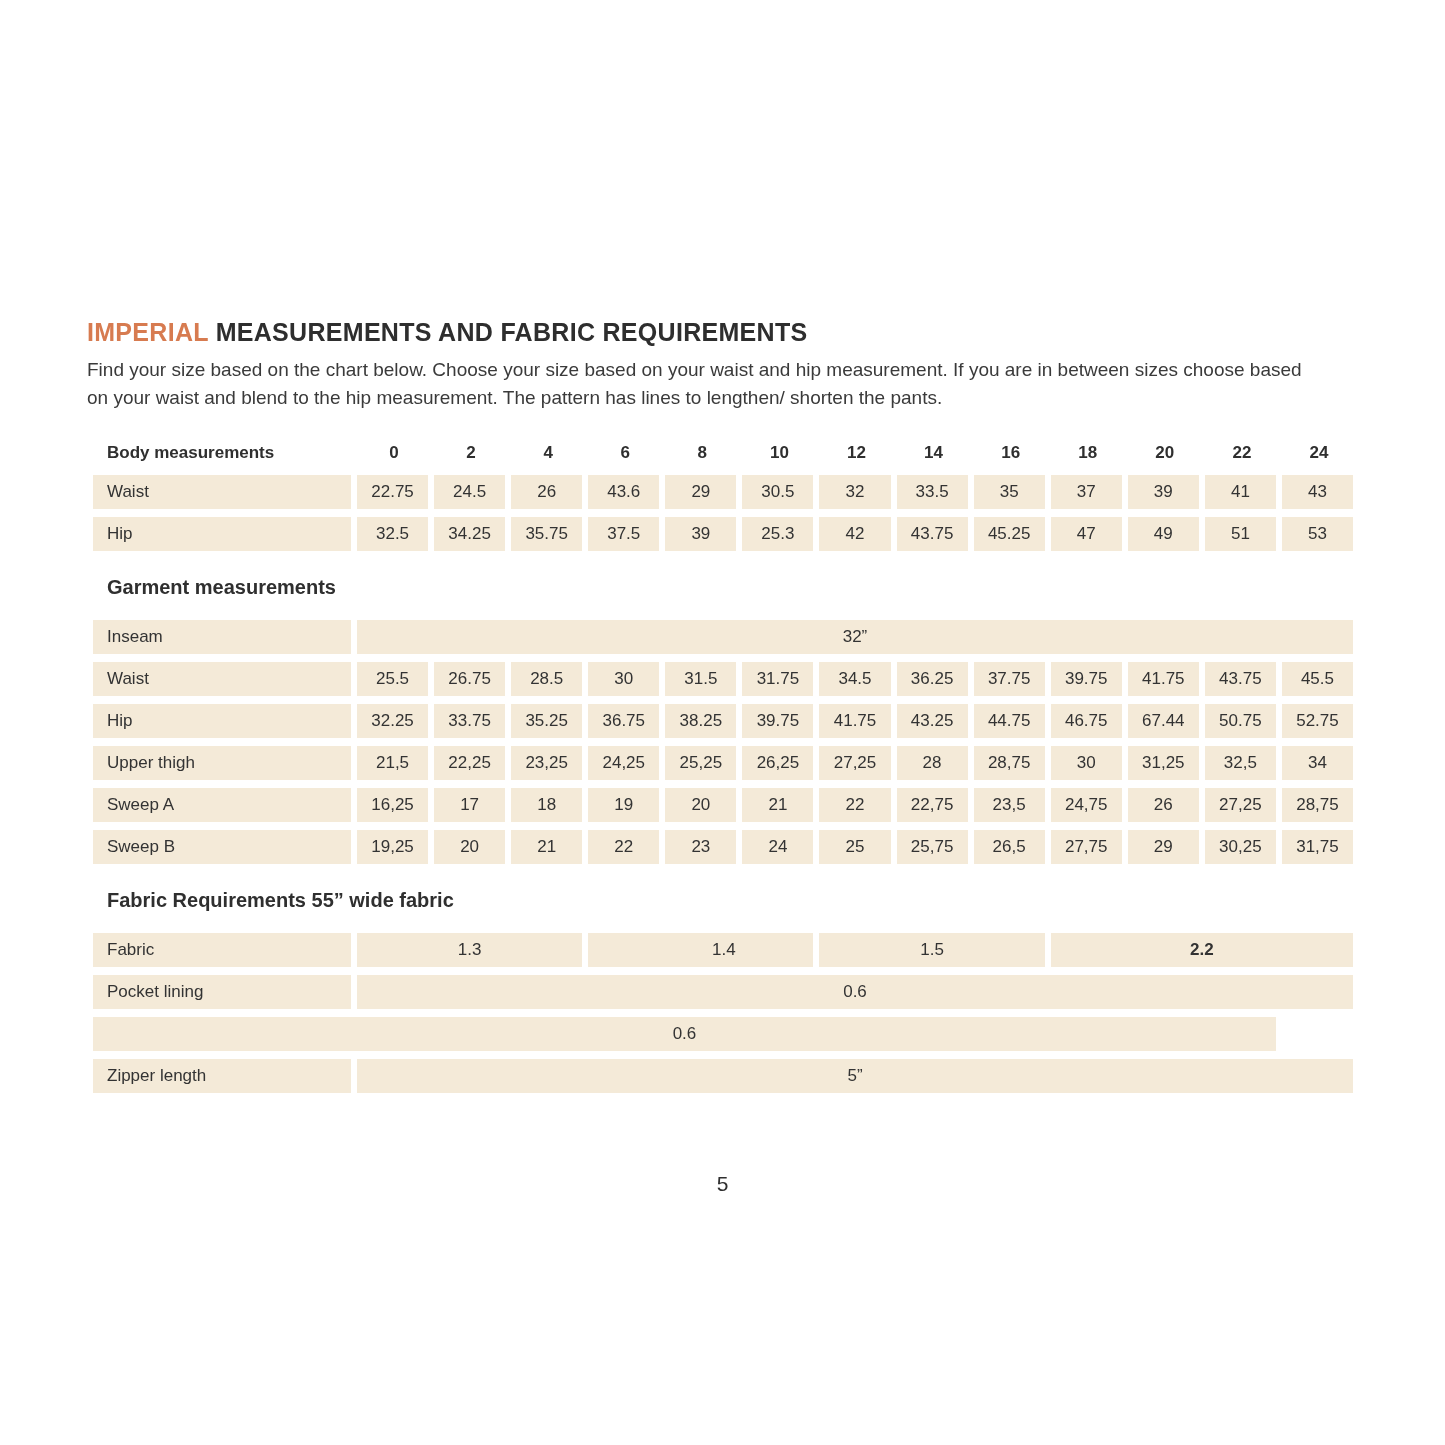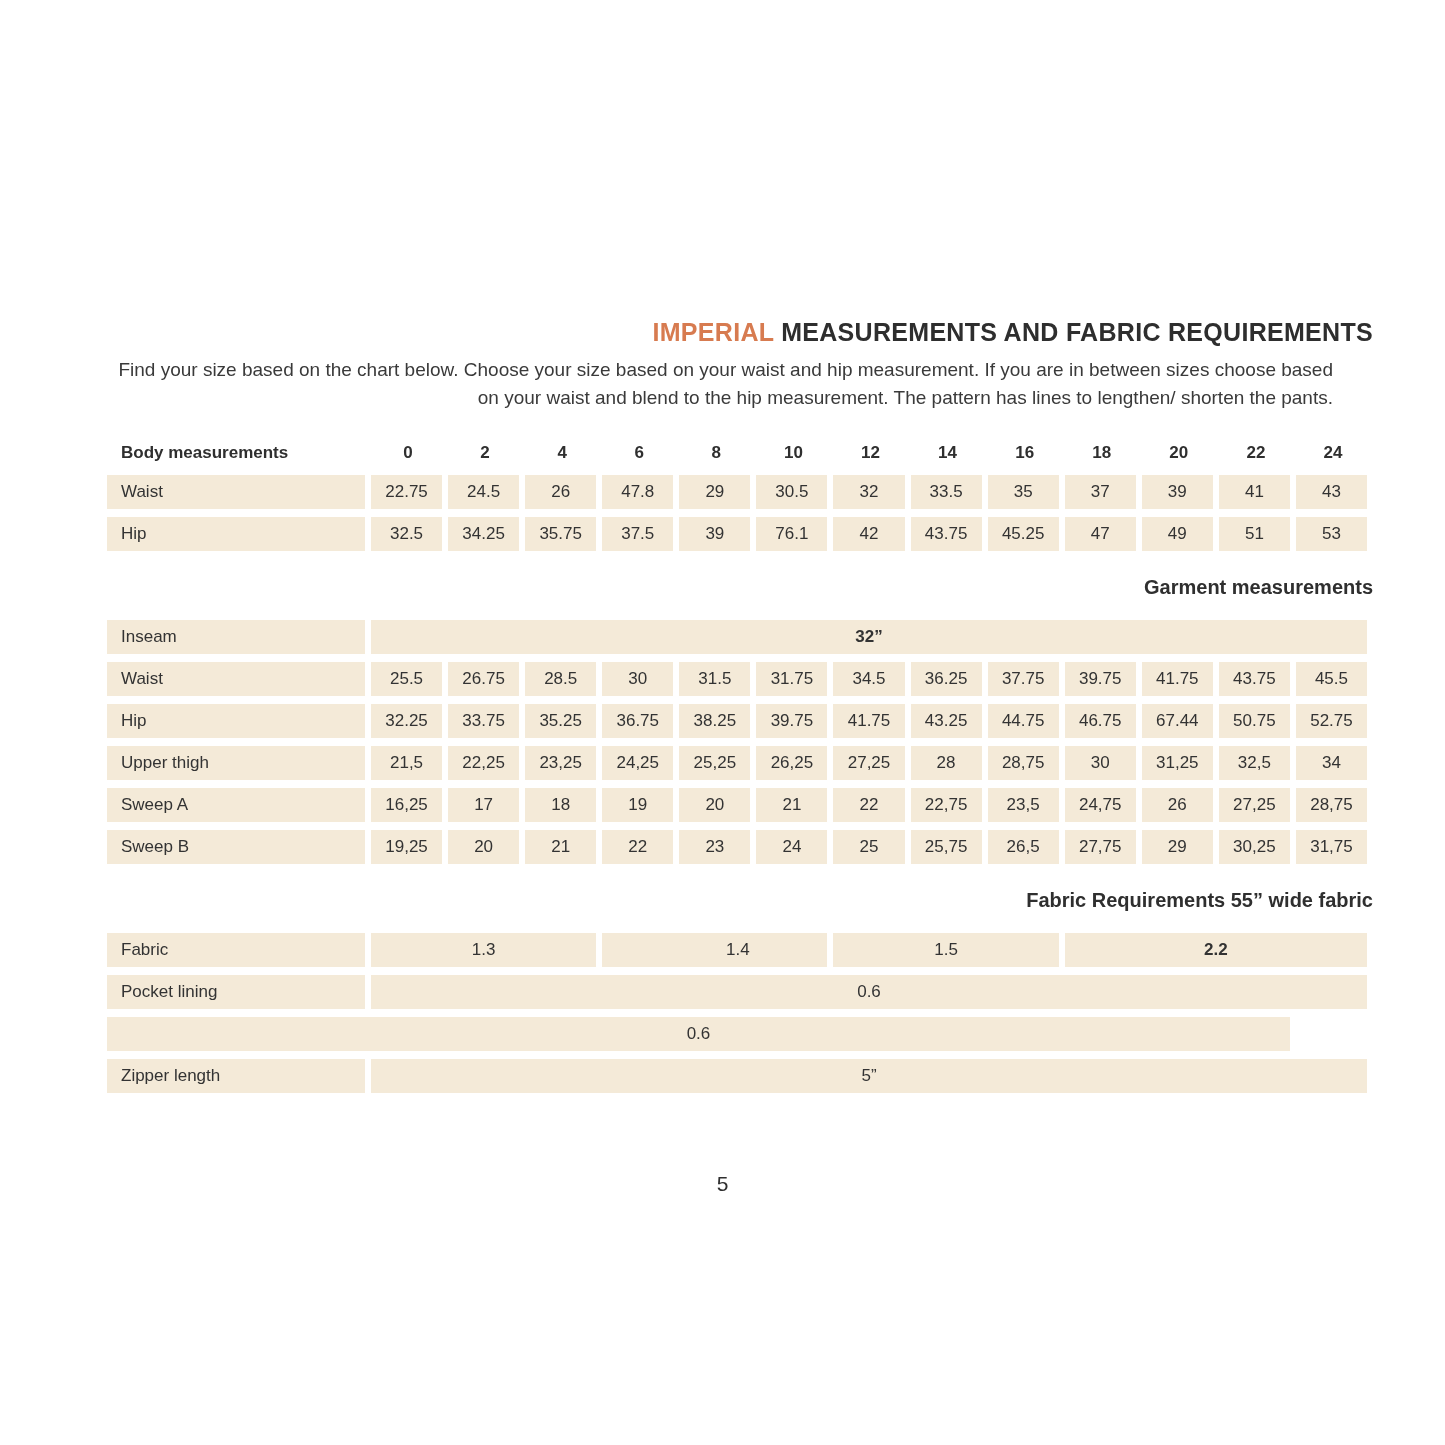--- a/index.html
+++ b/index.html
@@ -13,23 +13,22 @@
     background: #ffffff;
     width: 1445px; height: 1445px;
     font-family: "Liberation Sans", sans-serif;
     color: var(--text);
     position: relative;
     overflow: hidden;
   }
   .content {
     position: absolute;
     top: 318px;
-    left: 101px;
+    left: 87px;
     width: 1272px;
-    text-align: right;
   }
   h1.page-title {
     margin: 0 0 9px 0;
     font-size: 25px;
     font-weight: 700;
     letter-spacing: 0.3px;
     color: #2e2e2e;
     white-space: nowrap;
   }
   h1.page-title .accent { color: var(--accent); }
@@ -105,55 +104,55 @@
         <div class="cell">18</div>
         <div class="cell">20</div>
         <div class="cell">22</div>
         <div class="cell">24</div>
       </div>
     <div class="grid-row">
       <div class="cell label-cell">Waist</div>
     <div class="cell">22.75</div>
         <div class="cell">24.5</div>
         <div class="cell">26</div>
-        <div class="cell">47.8</div>
+        <div class="cell">43.6</div>
         <div class="cell">29</div>
         <div class="cell">30.5</div>
         <div class="cell">32</div>
         <div class="cell">33.5</div>
         <div class="cell">35</div>
         <div class="cell">37</div>
         <div class="cell">39</div>
         <div class="cell">41</div>
         <div class="cell">43</div>
       </div>
     <div class="grid-row mt-body">
       <div class="cell label-cell">Hip</div>
     <div class="cell">32.5</div>
         <div class="cell">34.25</div>
         <div class="cell">35.75</div>
         <div class="cell">37.5</div>
         <div class="cell">39</div>
-        <div class="cell">76.1</div>
+        <div class="cell">25.3</div>
         <div class="cell">42</div>
         <div class="cell">43.75</div>
         <div class="cell">45.25</div>
         <div class="cell">47</div>
         <div class="cell">49</div>
         <div class="cell">51</div>
         <div class="cell">53</div>
       </div>
   </div>
 
   <div class="section-title">Garment measurements</div>
 
   <div class="table">
     <div class="grid-row">
       <div class="cell label-cell">Inseam</div>
-    <div class="cell" style="grid-column: span 13; font-weight: bold;">32”</div>
+    <div class="cell" style="grid-column: span 13;">32”</div>
       </div>
     <div class="grid-row">
       <div class="cell label-cell">Waist</div>
     <div class="cell">25.5</div>
         <div class="cell">26.75</div>
         <div class="cell">28.5</div>
         <div class="cell">30</div>
         <div class="cell">31.5</div>
         <div class="cell">31.75</div>
         <div class="cell">34.5</div>

